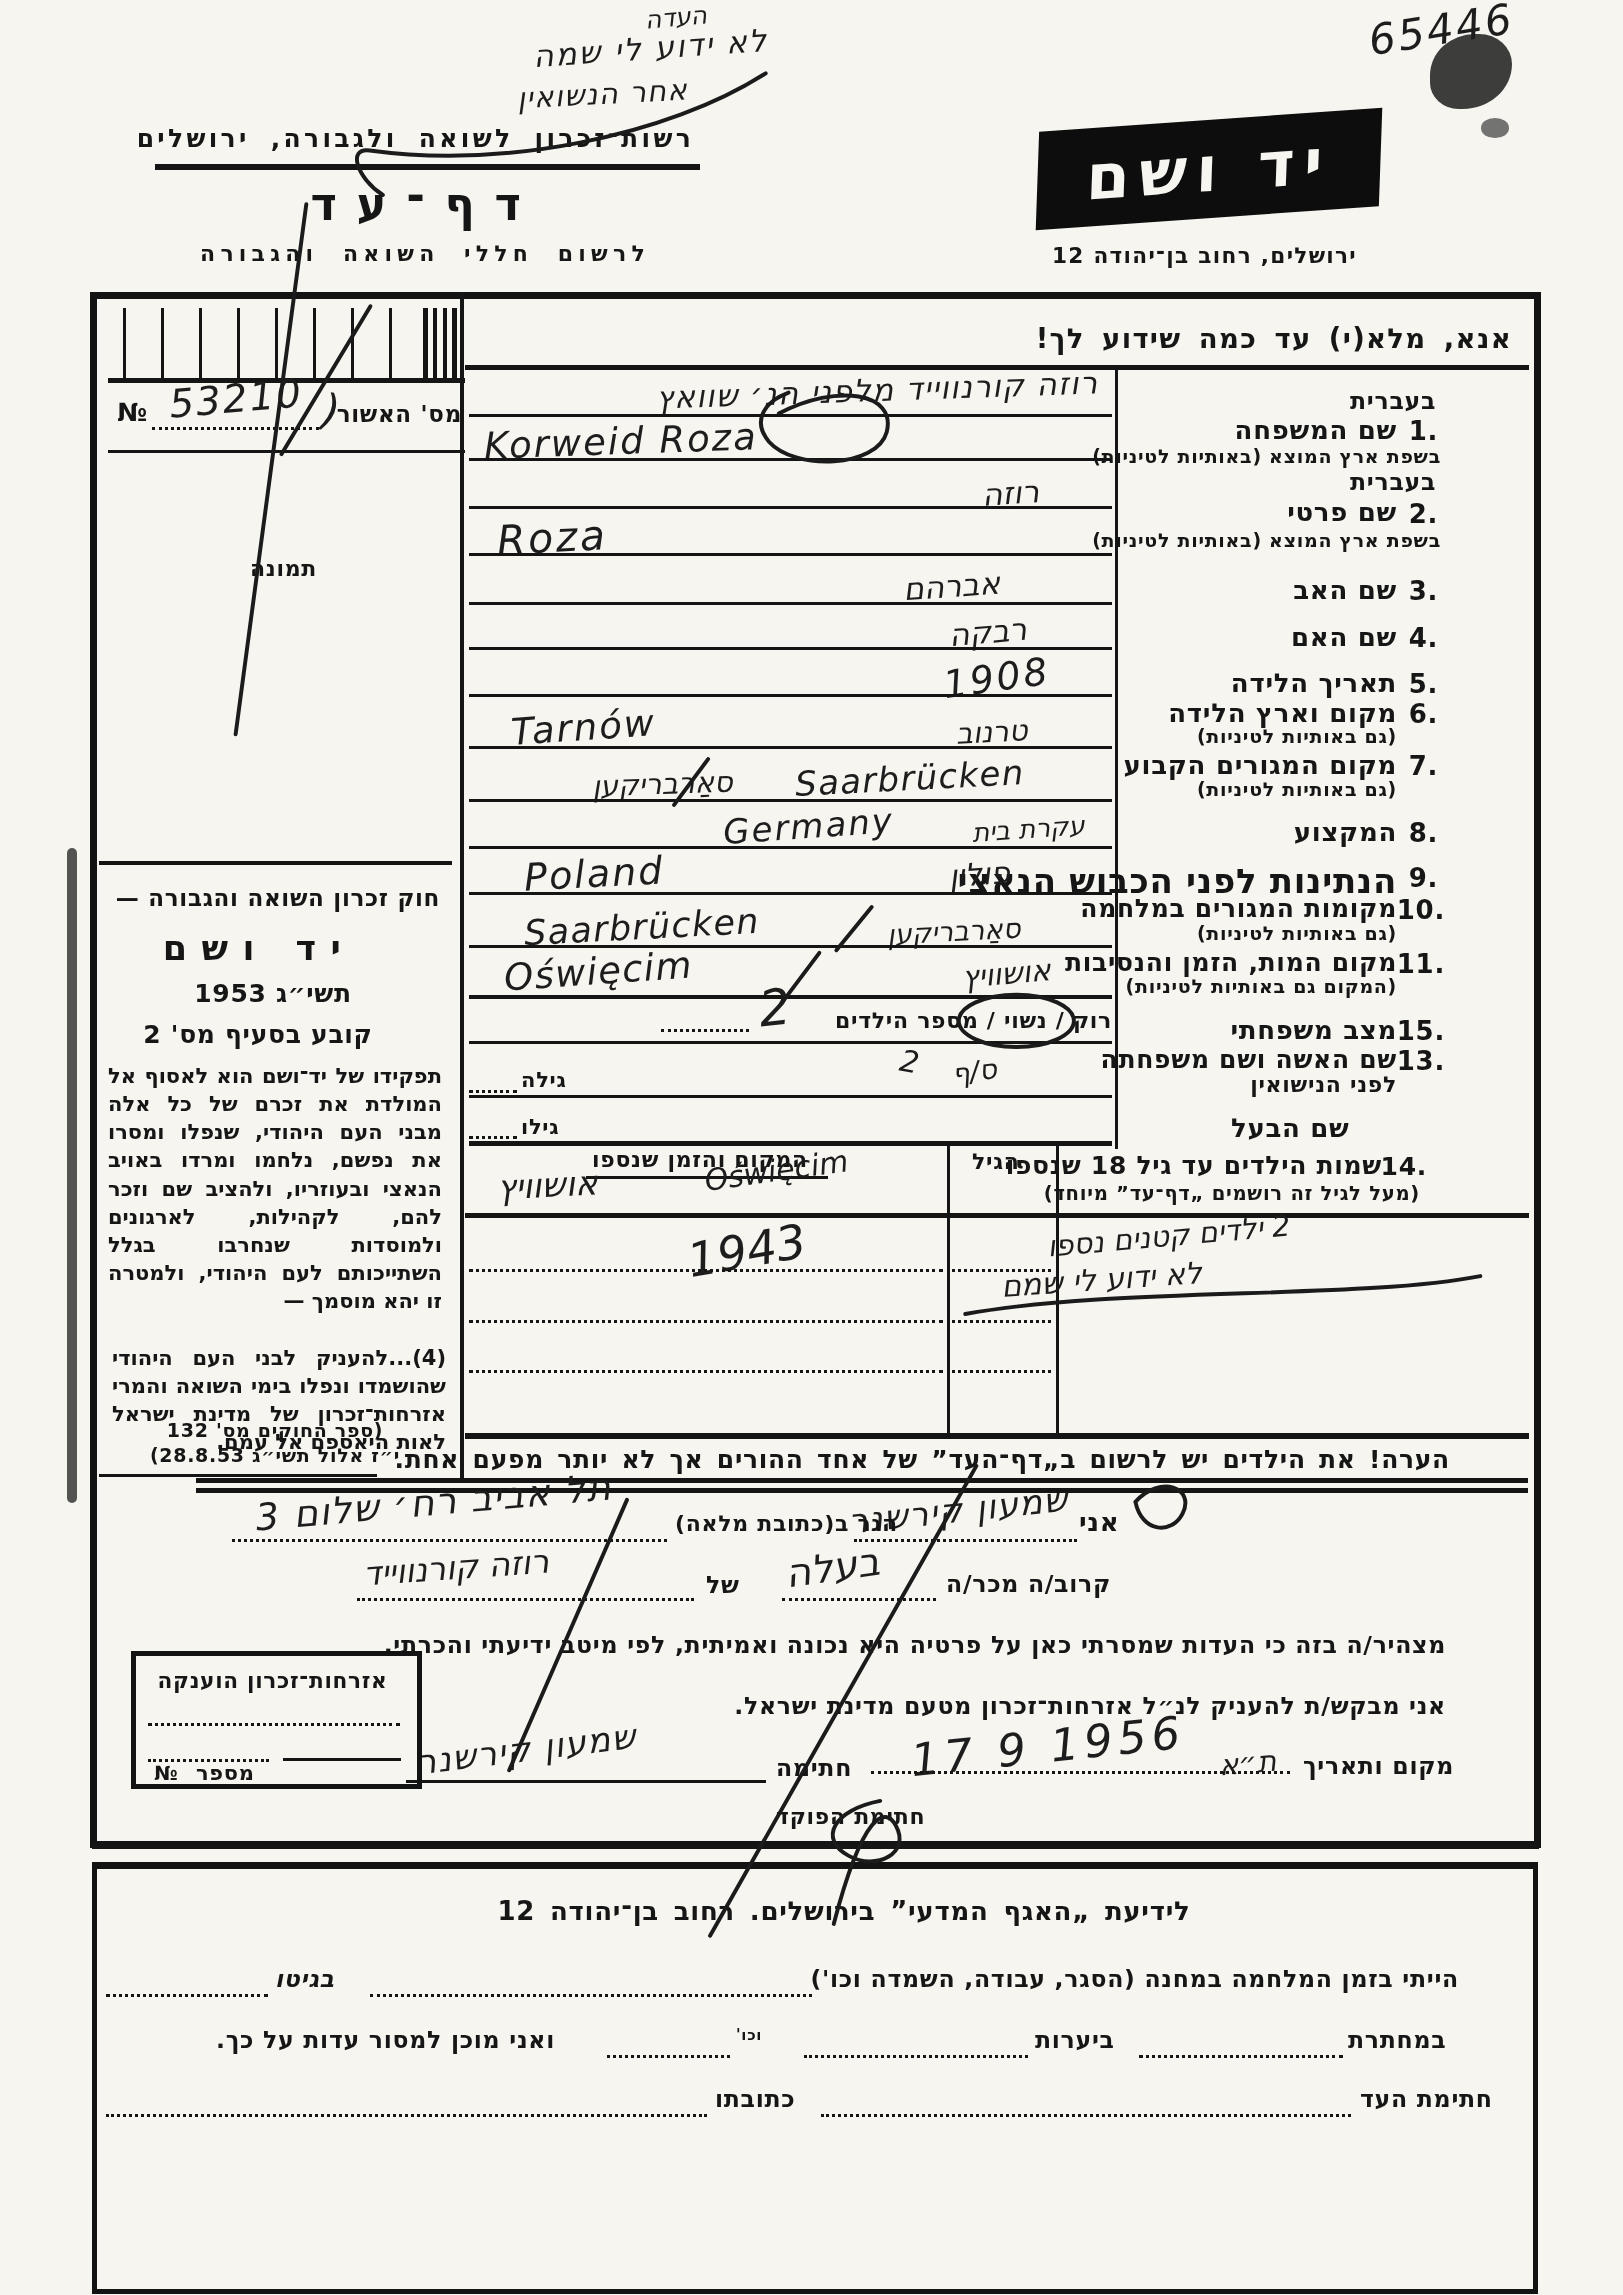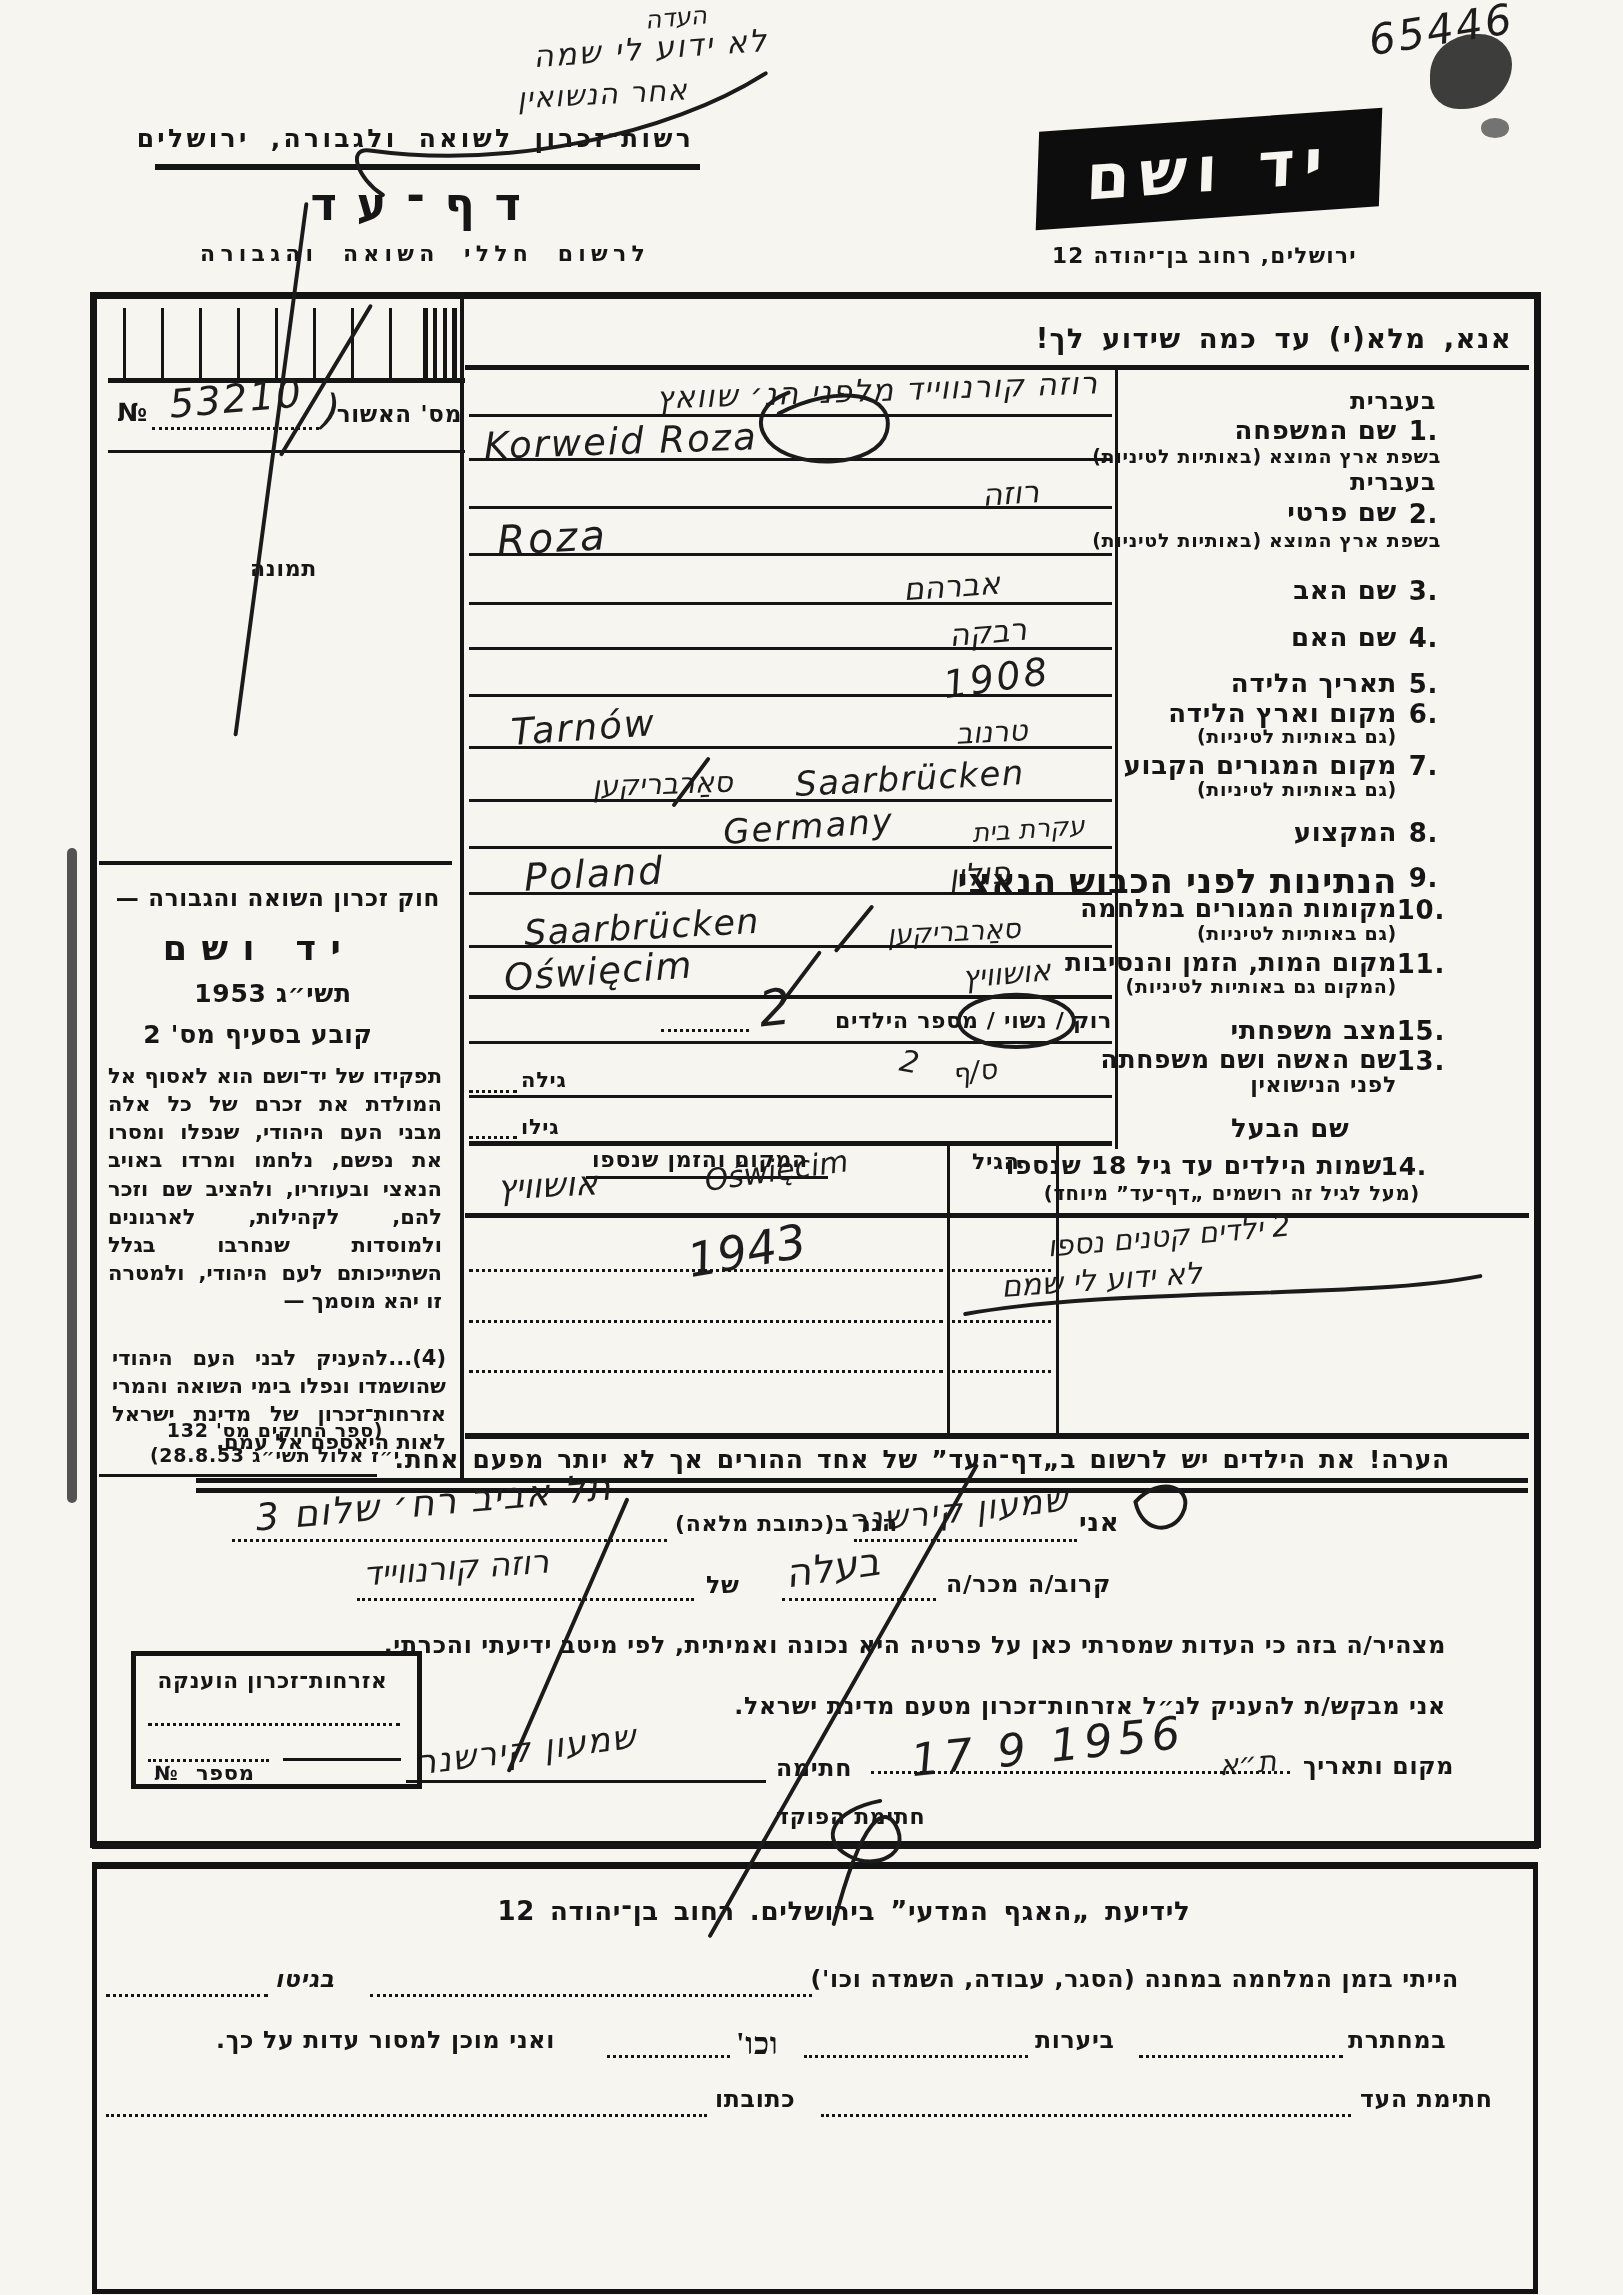--- a/index.html
+++ b/index.html
@@ -259,21 +259,21 @@
 
   <div class="t" style="right:164px;top:1965px;font-size:23.6px;">הייתי בזמן המלחמה במחנה (הסגר, עבודה, השמדה וכו')</div>
   <div class="dots" style="left:370px;top:1994px;width:442px;"></div>
   <div class="t" style="left:275px;top:1965px;font-size:23.6px;font-style:italic;">בגיטו</div>
   <div class="dots" style="left:106px;top:1994px;width:162px;"></div>
 
   <div class="t" style="left:1348px;top:2026px;font-size:23.6px;">במחתרת</div>
   <div class="dots" style="left:1139px;top:2055px;width:204px;"></div>
   <div class="t" style="left:1035px;top:2026px;font-size:23.6px;">ביערות</div>
   <div class="dots" style="left:804px;top:2055px;width:224px;"></div>
-  <div class="t" style="left:736px;top:2026px;font-size:31px;font-family:Liberation Serif, serif;">וכו'</div>
+  <div class="t" style="left:736px;top:2026px;font-size:15px;">וכו'</div>
   <div class="dots" style="left:607px;top:2055px;width:123px;"></div>
   <div class="t" style="left:216px;top:2026px;font-size:23.6px;">ואני מוכן למסור עדות על כך.</div>
 
   <div class="t" style="left:1360px;top:2085px;font-size:23.6px;">חתימת העד</div>
   <div class="dots" style="left:821px;top:2114px;width:530px;"></div>
   <div class="t" style="left:715px;top:2085px;font-size:23.6px;">כתובתו</div>
   <div class="dots" style="left:106px;top:2114px;width:601px;"></div>
 
   <svg class="overlay" width="1623" height="2295" viewBox="0 0 2480 3507">
     <g stroke="#1b1b1b" stroke-width="6" fill="none" stroke-linecap="round">

